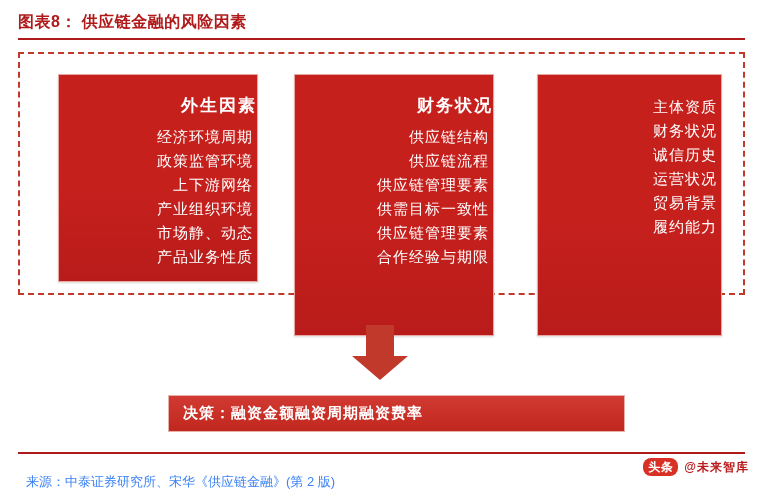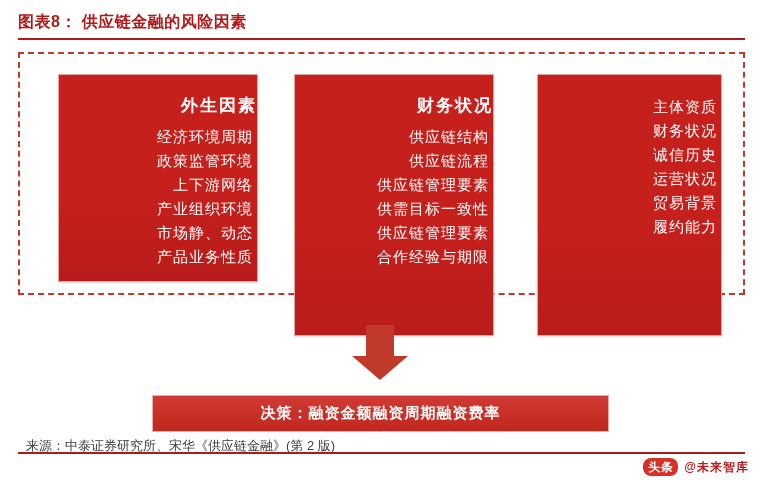--- a/index.html
+++ b/index.html
@@ -114,31 +114,31 @@
     width: 0;
     height: 0;
     border-left: 28px solid transparent;
     border-right: 28px solid transparent;
     border-top: 24px solid #c0392b;
   }
 
   
   .decision-bar {
     position: absolute;
-    left: 152px;
+    left: 168px;
     top: 395px;
     width: 457px;
     height: 37px;
     background: linear-gradient(180deg, #d13a32 0%, #c0281f 100%);
     border: 1px solid #e8b0ab;
     box-sizing: border-box;
     color: #ffffff;
     display: flex;
     align-items: center;
-    justify-content: center;
+    justify-content: flex-start;
     padding: 17px 14px;
   }
   .decision-item {
     font-size: 15px;
     font-weight: bold;
     letter-spacing: 1px;
     white-space: nowrap;
   }
 
   
@@ -146,23 +146,23 @@
     position: absolute;
     left: 18px;
     top: 452px;
     width: 727px;
     height: 2px;
     background: #b01a1a;
   }
   .source-text {
     position: absolute;
     left: 26px;
-    top: 437px;
+    top: 473px;
     font-size: 13px;
-    color: #404040;
+    color: #3b82f6;
     white-space: nowrap;
   }
 
   
   .watermark {
     position: absolute;
     right: 14px;
     top: 458px;
     display: flex;
     align-items: center;

